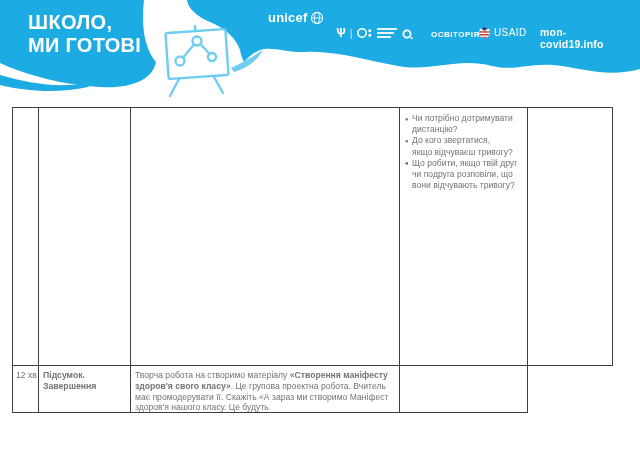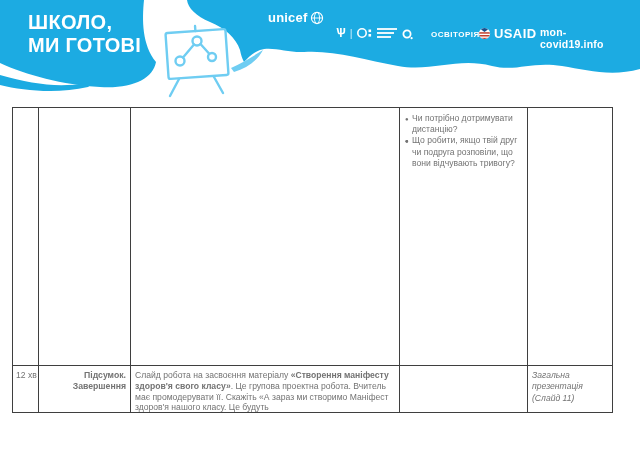--- a/index.html
+++ b/index.html
@@ -21,42 +21,42 @@
   .logo-mes { left: 336px; top: 27px; gap: 4px; }
   .mes-trident { font-size: 12px; font-weight: bold; line-height: 12px; }
   .mes-divider { font-size: 11px; opacity: 0.75; font-weight: 200; }
   .mes-textlines { display: flex; flex-direction: column; gap: 2px; }
   .mes-textlines i { display: block; width: 20px; height: 2px; background: rgba(255,255,255,0.9); }
   .mes-textlines i:nth-child(2) { width: 17px; }
   .mes-textlines i:nth-child(3) { width: 14px; }
   .logo-osvitoria { left: 402px; top: 29px; gap: 18px; }
   .osvitoria-word { font-size: 8px; font-weight: bold; letter-spacing: 0.5px; }
   .logo-usaid { left: 478px; top: 26px; }
-  .usaid-word { font-size: 13px; font-weight: bold; letter-spacing: 0.4px; }
+  .usaid-word { font-size: 10px; font-weight: normal; letter-spacing: 0.4px; }
   .site-label {
     position: absolute; left: 540px; top: 26px;
     font-size: 10.5px; font-weight: bold; color: #fff; letter-spacing: 0.2px;
   }
 
   
   .plan-table {
     position: absolute; left: 12px; top: 107px;
     display: grid;
     grid-template-columns: 26px 92px 269px 128px 85px;
     grid-template-rows: 258px 47px;
     border-top: 1px solid #3f3f3f; border-left: 1px solid #3f3f3f;
     color: #737373;
   }
   .cell {
     border-right: 1px solid #3f3f3f; border-bottom: 1px solid #3f3f3f;
     padding: 4px 4px 0 4px; overflow: hidden;
     font-size: 8.6px; line-height: 11px;
   }
   .cell.time { padding: 4px 1px 16px 3px; }
-  .cell.stage { font-weight: bold; font-size: 8.7px; text-align: right; }
+  .cell.stage { font-weight: bold; font-size: 8.7px; }
   .questions { list-style: none; margin: 0; padding: 1px 0 0 1px; }
   .questions li {
     position: relative; padding-left: 7px;
     white-space: pre-line; line-height: 11.2px; font-size: 8.6px;
   }
   .questions li .bullet {
     position: absolute; left: 0; top: 0.5px; font-size: 6px;
   }
   .desc { margin: 0; font-size: 8.6px; line-height: 10.8px; }
   .desc .seg-bold { font-weight: bold; }
@@ -151,31 +151,29 @@
 
 <div class="plan-table">
 
   <div class="cell time"></div>
   <div class="cell stage"></div>
   <div class="cell"></div>
   <div class="cell">
     <ul class="questions">
       <li><span class="bullet">●</span><span>Чи потрібно дотримувати
 дистанцію?</span></li>
-      <li><span class="bullet">●</span></li>
+      <li><span class="bullet">●</span><span>До кого звертатися,
+якщо відчуваєш тривогу?</span></li>
       <li><span class="bullet">●</span></li>
       <li><span class="bullet">●</span><span>Що робити, якщо твій друг
 чи подруга розповіли, що
 вони відчувають тривогу?</span></li>
     </ul>
   </div>
   <div class="cell"></div>
 
   <div class="cell time">12 хв</div>
   <div class="cell stage">Підсумок. Завершення</div>
   <div class="cell">
-    <p class="desc"><span>Слайд робота на засвоєння матеріалу </span><span class="seg-bold">«Створення маніфесту здоров'я свого класу»</span><span>. Це групова проектна робота. Вчитель має промодерувати її. Скажіть «А зараз ми створимо Маніфест здоров'я нашого класу. Це будуть</span></p>
+    <p class="desc"><span>Творча робота на створимо матеріалу </span><span class="seg-bold">«Створення маніфесту здоров'я свого класу»</span><span>. Це групова проектна робота. Вчитель має промодерувати її. Скажіть «А зараз ми створимо Маніфест здоров'я нашого класу. Це будуть</span></p>
   </div>
   <div class="cell"></div>
-  <div class="cell resources">Загальна
-презентація
-(Слайд 11)</div>
 </div>
 
 </body></html>

